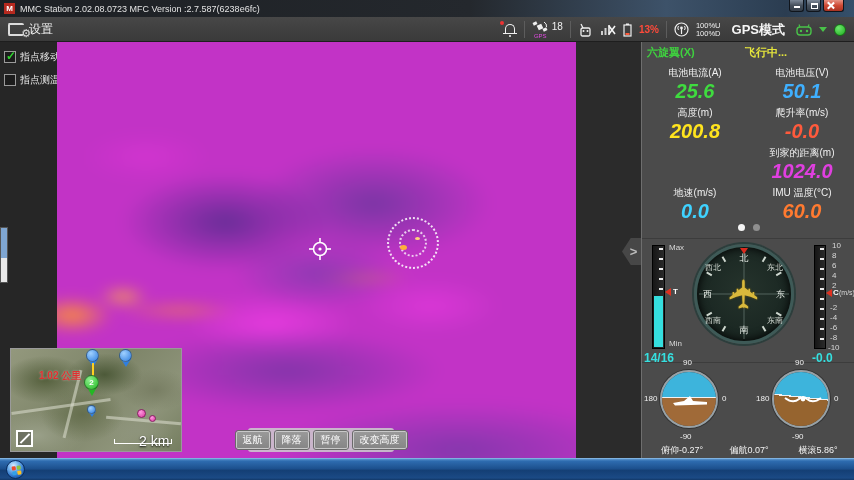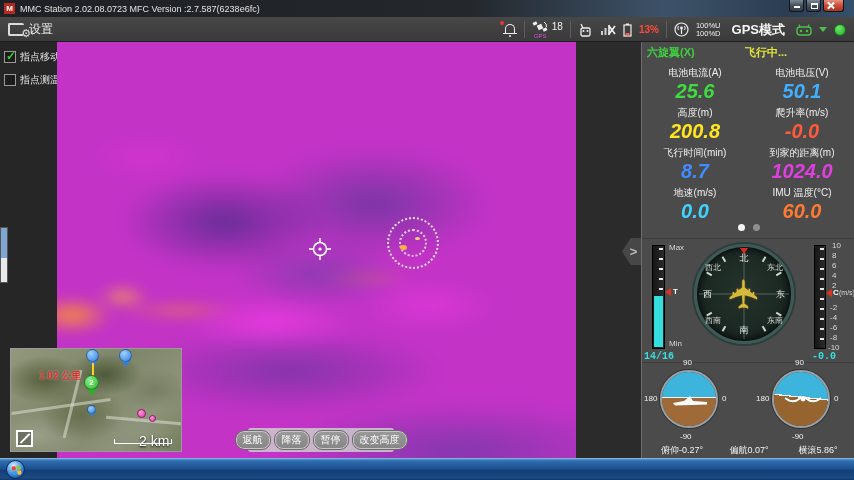--- a/index.html
+++ b/index.html
@@ -96,21 +96,21 @@
   .dots { left:0; top:182px; width:213px; display:flex; justify-content:center; gap:8px; }
   .pg-dot { width:7px; height:7px; border-radius:50%; }
   .pg-dot.on { background:#f5f5f5; } .pg-dot.off { background:#8f8f8f; }
   .pnl-sep { left:0; width:213px; height:1px; background:#3c3c3c; }
 
   .vgauge-bar { width:13px; background:linear-gradient(90deg,#161616,#2a2a2a); border:1px solid #000; position:absolute; }
   .vticks { position:absolute; right:1px; top:2px; bottom:2px; width:4px;
     background:repeating-linear-gradient(180deg,#e8e8e8 0 2px, transparent 2px 10px); }
   .gauge-txt { position:absolute; font-size:8px; color:#d8d8d8; }
   .red-arrow-l { position:absolute; width:0; height:0; border-top:4px solid transparent; border-bottom:4px solid transparent; border-right:6px solid #e03020; }
-  .gauge-val { position:absolute; font-size:10px; font-weight:bold; color:#35e0e0;font-family:Liberation Mono, monospace; }
+  .gauge-val { position:absolute; font-size:12px; font-weight:bold; color:#35e0e0; }
   .thr-fill { position:absolute; left:1px; width:9px; background:#35dede; }
 
   .compass { left:50px; top:200px; width:104px; height:104px; }
   .dial { position:absolute; inset:2px; border-radius:50%;
     background:radial-gradient(circle at 50% 45%, #25332c 0%, #1b2823 60%, #141f1b 100%);
     border:3px solid #3e5a57; box-shadow:0 0 0 2px #2c3e3c, inset 0 0 10px #000; }
   .dial svg { position:absolute; inset:0; }
   .dial-lbl { position:absolute; color:#e6ece6; font-size:9px; }
   .dial-lbl.small { font-size:8px; color:#cfd6cf; }
   .plane-glyph { position:absolute; left:50%; top:50%; transform:translate(-50%,-50%) rotate(-90deg);
@@ -150,21 +150,21 @@
   .scalebar { position:absolute; left:103px; top:90px; width:58px; height:5px;
     border-left:1.5px solid #fff; border-right:1.5px solid #fff; border-bottom:1.5px solid #fff; }
   .scale-lbl { position:absolute; left:128px; top:84px; color:#fff; font-size:14px; text-shadow:0 1px 2px #000; }
   .expand-ico { position:absolute; left:5px; top:81px; width:17px; height:17px; border:2px solid #fff; background:rgba(40,40,40,.35); }
   .expand-ico .diag { position:absolute; left:5.5px; top:0px; width:2px; height:13px; background:#fff; transform:rotate(45deg); }
 
   
   .cmdbar { left:248px; top:428px; width:146px; height:24px; background:rgba(205,205,205,.85); border-radius:3px;
     display:flex; align-items:center; justify-content:center; gap:5px; padding:0 4px; }
   .cmd-btn { height:18px; padding:0 6px; background:linear-gradient(#999,#868686); border:1px solid #c8c8c8;
-    outline:1px solid #6a6a6a; border-radius:8px; color:#fff; font-size:10px; display:flex; align-items:center; white-space:nowrap; }
+    outline:1px solid #6a6a6a; border-radius:2px; color:#fff; font-size:10px; display:flex; align-items:center; white-space:nowrap; }
 
   
   .taskbar { left:0; top:458px; width:854px; height:22px;
     background:linear-gradient(#5a94cc 0%,#2e6cb0 10%,#1d518f 45%,#143f75 55%,#1b4a85 90%,#123868 100%);
     border-top:1px solid #7fb2e0; }
   .orb { position:absolute; left:6px; top:1px; width:19px; height:19px; border-radius:50%;
     background:radial-gradient(circle at 38% 28%, #d8ecff 0%, #79b8f0 30%, #2a72c8 65%, #0b3a7e 100%);
     border:1px solid #0a2c5e; }
   .flag { position:absolute; left:4.5px; top:4.5px; width:8px; height:8px; transform:rotate(-8deg);
     display:grid; grid-template-columns:4px 4px; grid-template-rows:4px 4px; gap:0.5px; }
@@ -309,24 +309,20 @@
       <div class="tlabel">电池电压(V)</div>
       <div class="tvalue" style="color: rgb(63, 176, 255);">50.1</div>
     </div>
     <div class="abs tcell" style="left:0;top:64px;">
       <div class="tlabel">高度(m)</div>
       <div class="tvalue" style="color: rgb(255, 228, 30);">200.8</div>
     </div>
     <div class="abs tcell" style="left:107px;top:64px;">
       <div class="tlabel">爬升率(m/s)</div>
       <div class="tvalue" style="color: rgb(255, 90, 60);">-0.0</div>
-    </div>
-    <div class="abs tcell" style="left:0;top:104px;">
-      <div class="tlabel">飞行时间(min)</div>
-      <div class="tvalue" style="color: rgb(63, 140, 255);">8.7</div>
     </div>
     <div class="abs tcell" style="left:107px;top:104px;">
       <div class="tlabel">到家的距离(m)</div>
       <div class="tvalue" style="color: rgb(224, 63, 224);">1024.0</div>
     </div>
     <div class="abs tcell" style="left:0;top:144px;">
       <div class="tlabel">地速(m/s)</div>
       <div class="tvalue" style="color: rgb(63, 210, 255);">0.0</div>
     </div>
     <div class="abs tcell" style="left:107px;top:144px;">

